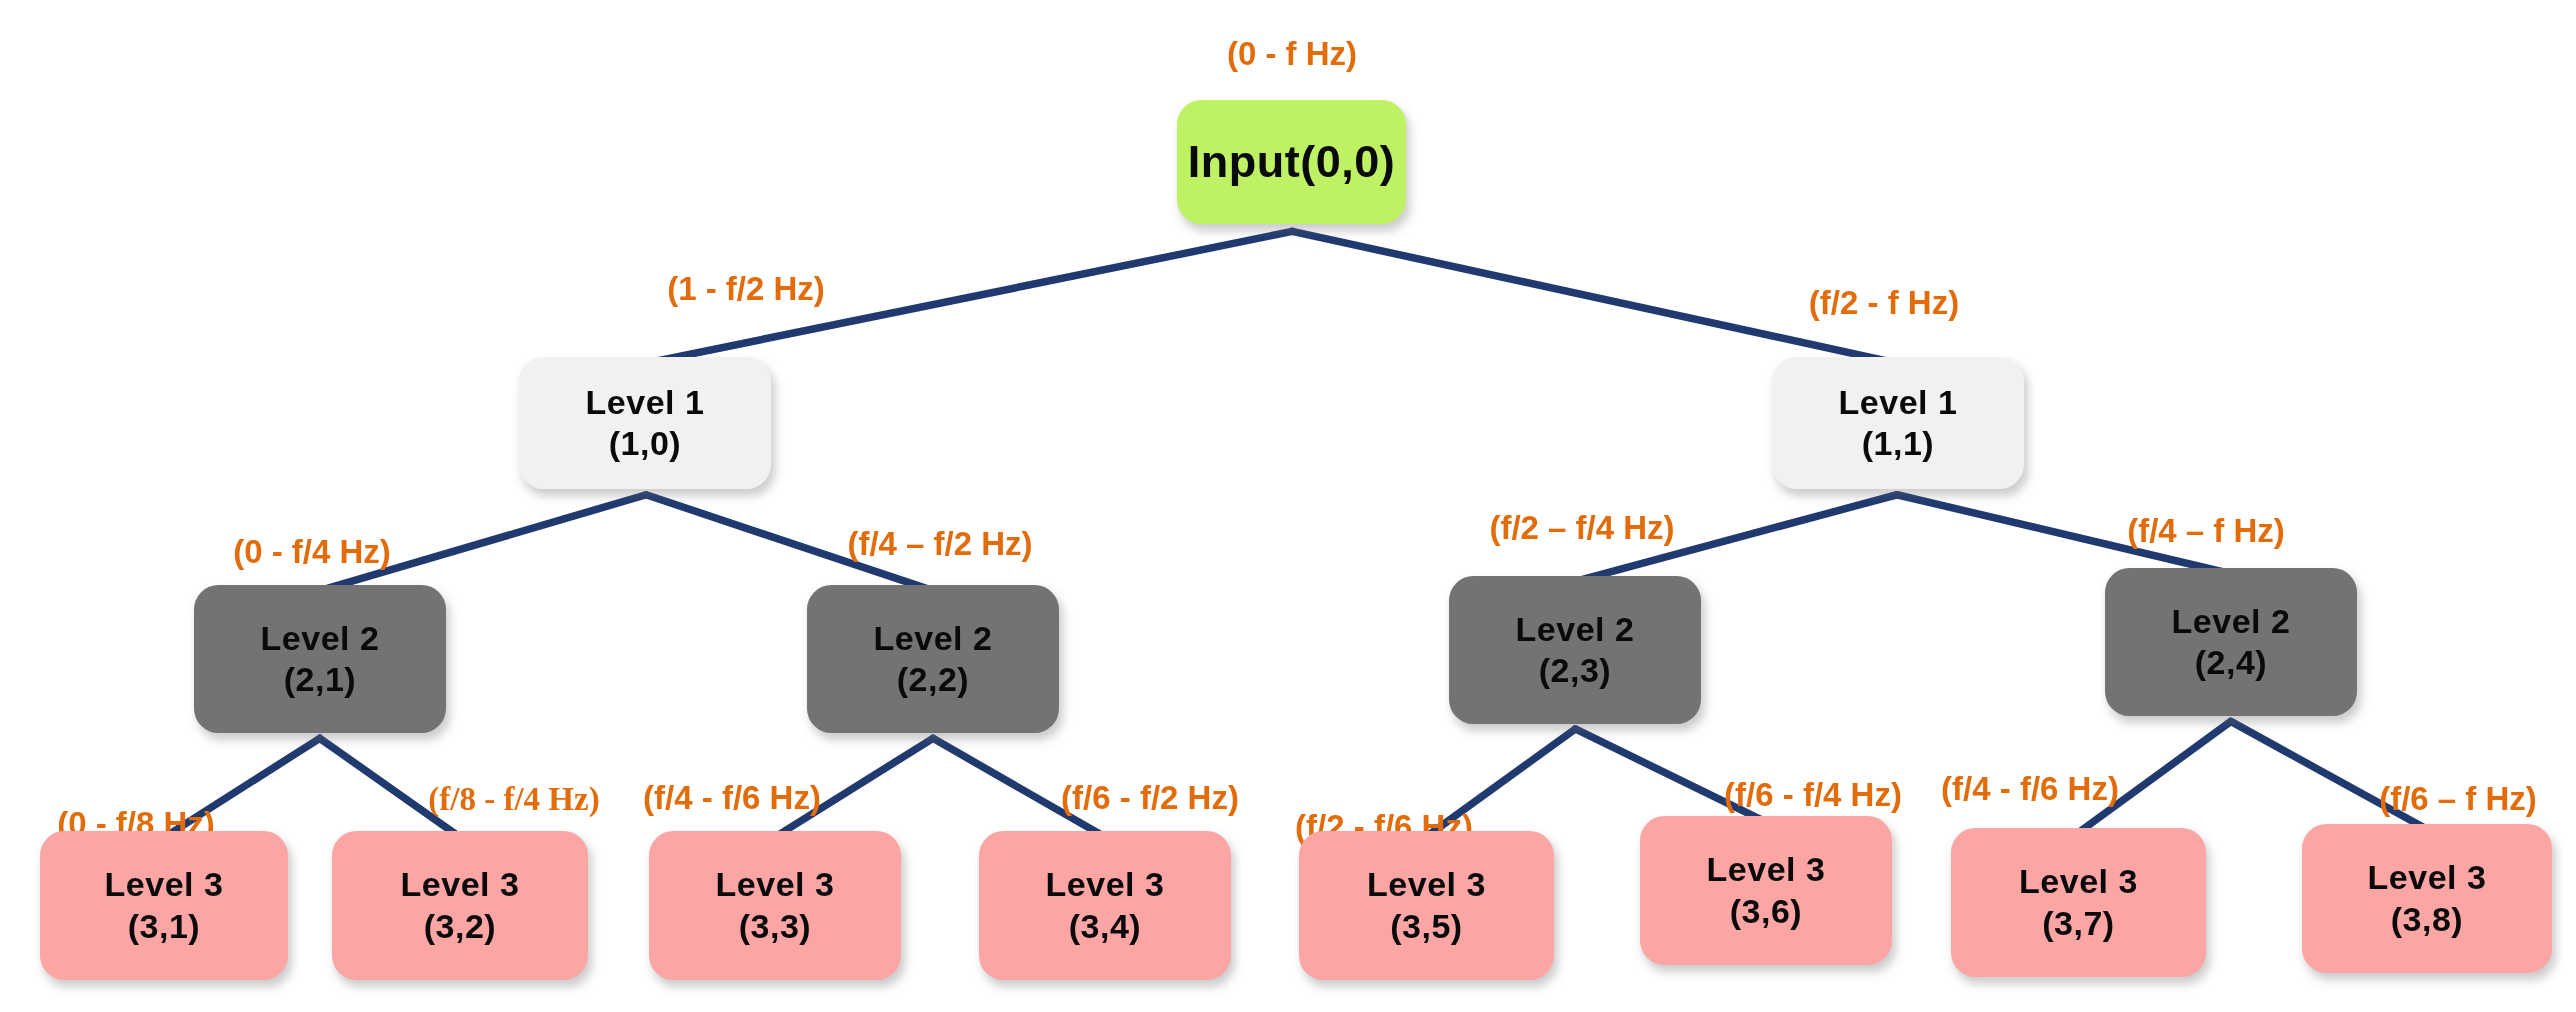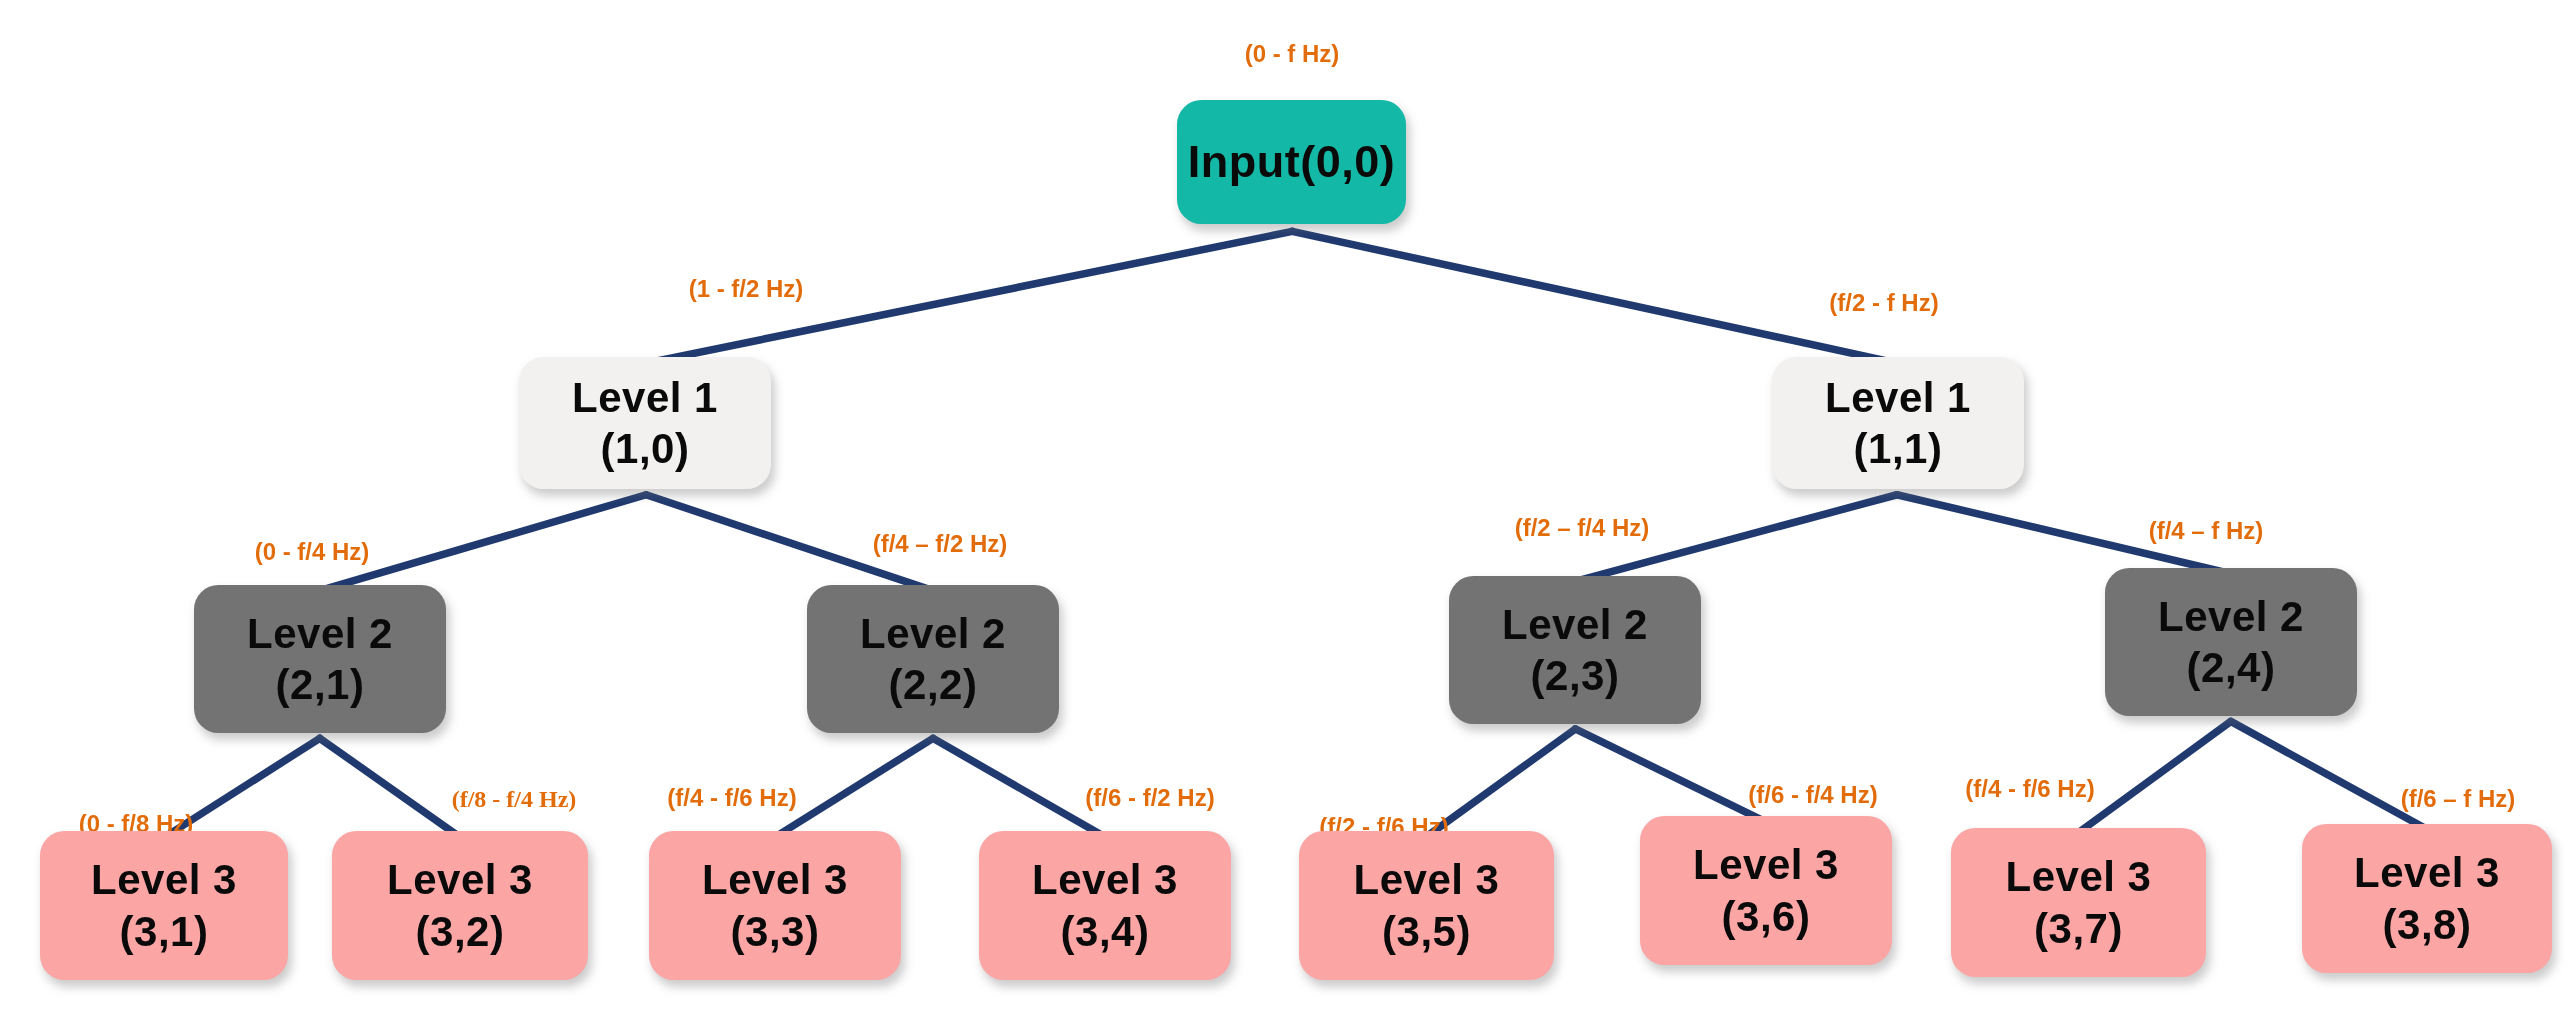--- a/index.html
+++ b/index.html
@@ -6,29 +6,29 @@
   .stage{
     position:relative;width:2576px;height:1013px;background:#ffffff;overflow:hidden;
     font-family:"Liberation Sans", sans-serif;
   }
   .edges{position:absolute;left:0;top:0;}
   .node{
     position:absolute;display:flex;flex-direction:column;align-items:center;justify-content:center;
     border-radius:24.5px;font-weight:bold;color:#0a0a0a;text-align:center;
     box-shadow:3.8px 6.6px 9.4px rgba(110,110,110,0.35);
   }
-  .node .t{font-size:42px;line-height:1.22;letter-spacing:0.5px;}
+  .node .t{font-size:34px;line-height:1.22;letter-spacing:0.5px;}
   .node.root .t{font-size:45px;}
-  .fill-root{background:#14b8a6;}
+  .fill-root{background:#bef264;}
   .fill-l1{background:#f2f1f0;}
   .fill-l2{background:#737373;}
   .fill-l3{background:#fca5a5;}
   .freq{
     position:absolute;transform:translate(-50%,-50%);
-    color:#e36c0a;font-weight:bold;font-size:24px;white-space:nowrap;
+    color:#e36c0a;font-weight:bold;font-size:33px;white-space:nowrap;
   }
 </style>
 </head>
 <body>
 
 <div class="stage">
 
   <svg class="edges" width="2576" height="1013" viewBox="0 0 2739 1077">
     <g stroke="#203a70" stroke-width="8" stroke-linecap="round" fill="none">
       <line x1="1374" y1="246" x2="687" y2="386"></line>

